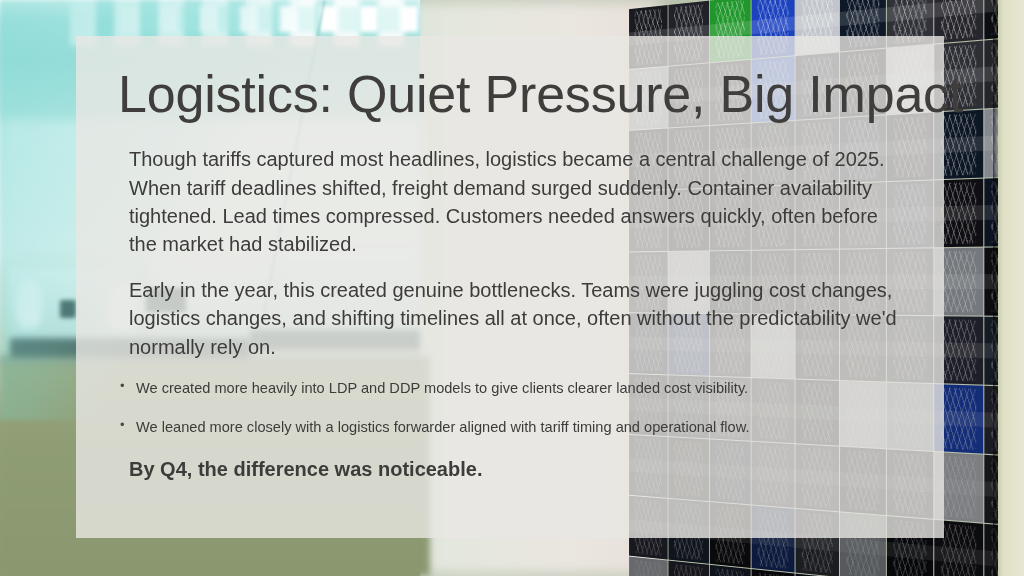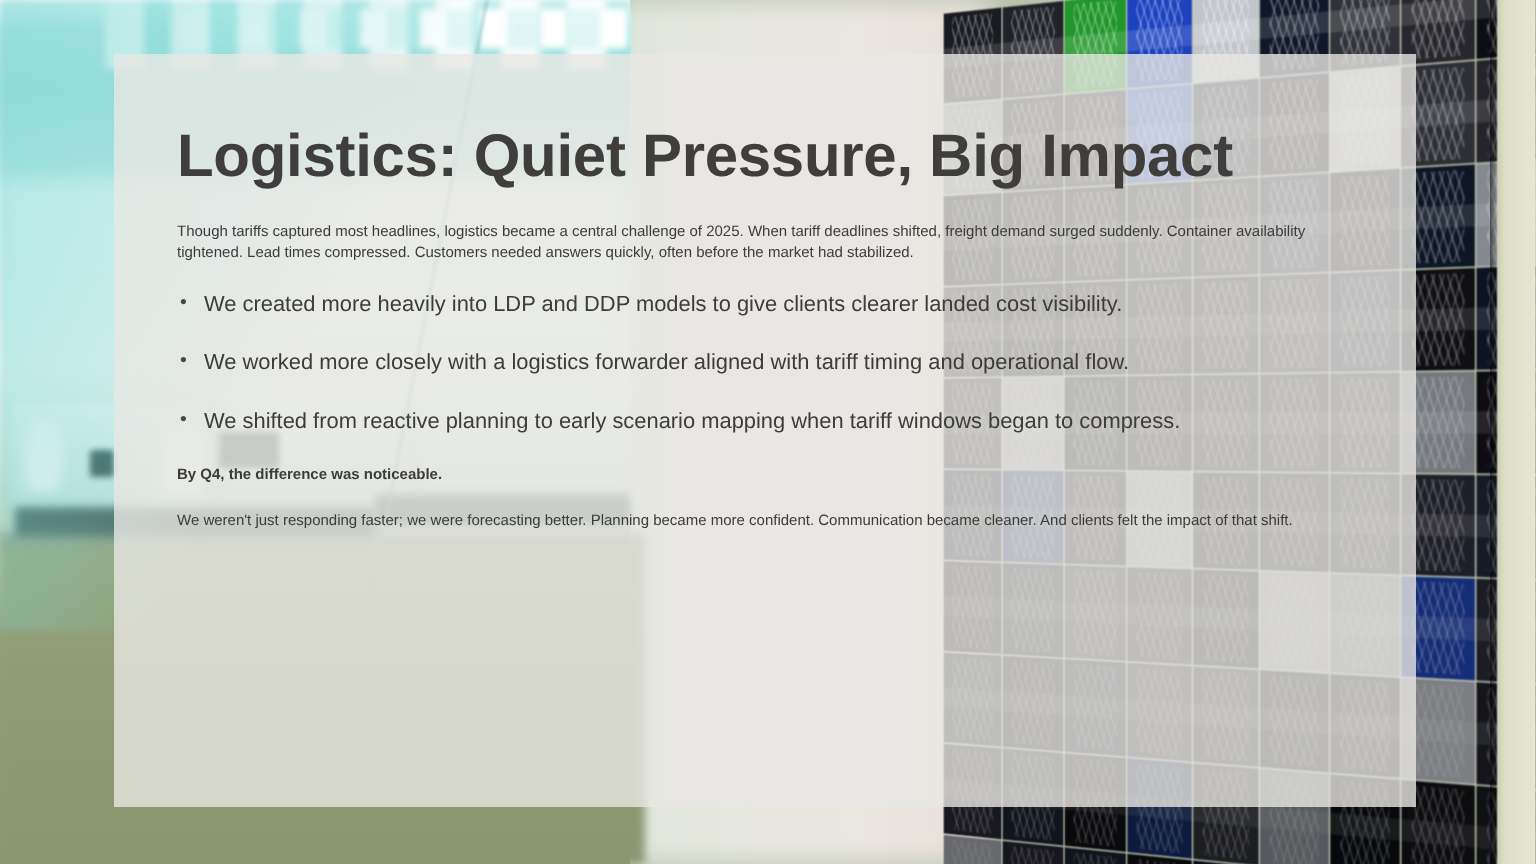--- a/index.html
+++ b/index.html
@@ -214,35 +214,35 @@
     left: 76px;
     top: 36px;
     width: 868px;
     height: 502px;
     background: rgba(233,231,227,0.80);
     box-sizing: border-box;
     padding: 30px 42px 0 42px;
   }
 
   .slide-title {
-    font-size: 40px;
-    font-weight: 700;
+    font-size: 52px;
+    font-weight: 400;
     letter-spacing: -0.2px;
     color: #3f3e3c;
     line-height: 1.1;
-    margin: 16px 0 22px 0;
+    margin: 0 0 22px 0;
     white-space: nowrap;
   }
 
   .body-block { color: #3d3c3a; }
 
   .para {
-    font-size: 10px;
+    font-size: 20px;
     line-height: 1.42;
-    margin: 0 0 17px 0;
+    margin: 0 0 17px 11px;
     color: #3d3c3a;
     max-width: 770px;
   }
 
   ul.bullets {
     list-style: none;
     margin: 0 0 4px 0;
     padding: 0;
   }
   ul.bullets li {
@@ -387,27 +387,26 @@
   </div>
 
   <div id="panel">
 
     <h1 class="slide-title">Logistics: Quiet Pressure, Big Impact</h1>
 
     <div class="body-block">
 
       <p class="para">Though tariffs captured most headlines, logistics became a central challenge of 2025. When tariff deadlines shifted, freight demand surged suddenly. Container availability tightened. Lead times compressed. Customers needed answers quickly, often before the market had stabilized.</p>
 
+      <p class="para">Early in the year, this created genuine bottlenecks. Teams were juggling cost changes, logistics changes, and shifting timelines all at once, often without the predictability we'd normally rely on.</p>
 
       <ul class="bullets">
         <li>We created more heavily into LDP and DDP models to give clients clearer landed cost visibility.</li>
-        <li>We worked more closely with a logistics forwarder aligned with tariff timing and operational flow.</li>
-        <li>We shifted from reactive planning to early scenario mapping when tariff windows began to compress.</li>
+        <li>We leaned more closely with a logistics forwarder aligned with tariff timing and operational flow.</li>
       </ul>
 
       <p class="para para-tail">By Q4, the difference was noticeable.</p>
 
-      <p class="para">We weren't just responding faster; we were forecasting better. Planning became more confident. Communication became cleaner. And clients felt the impact of that shift.</p>
 
     </div>
   </div>
 
 </div>
 
 </body></html>

